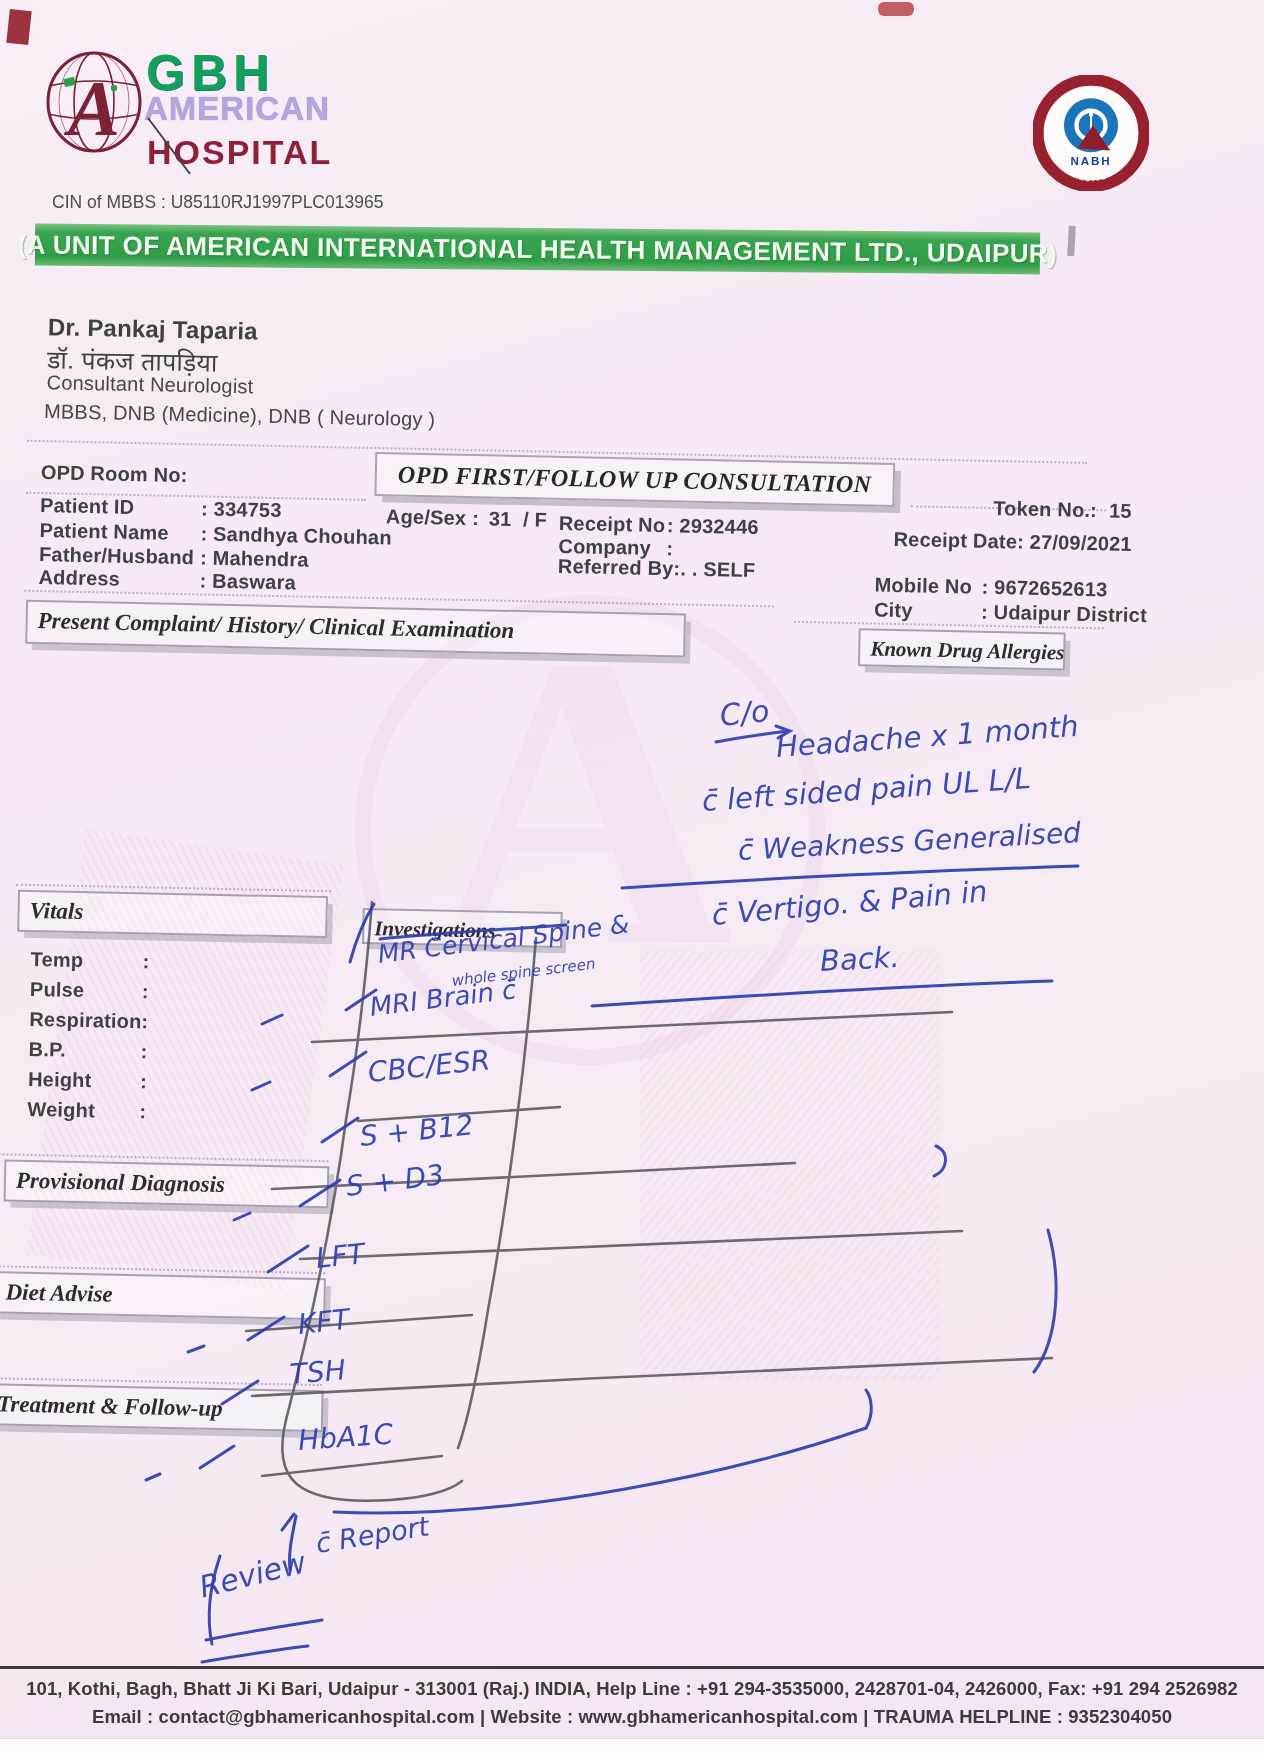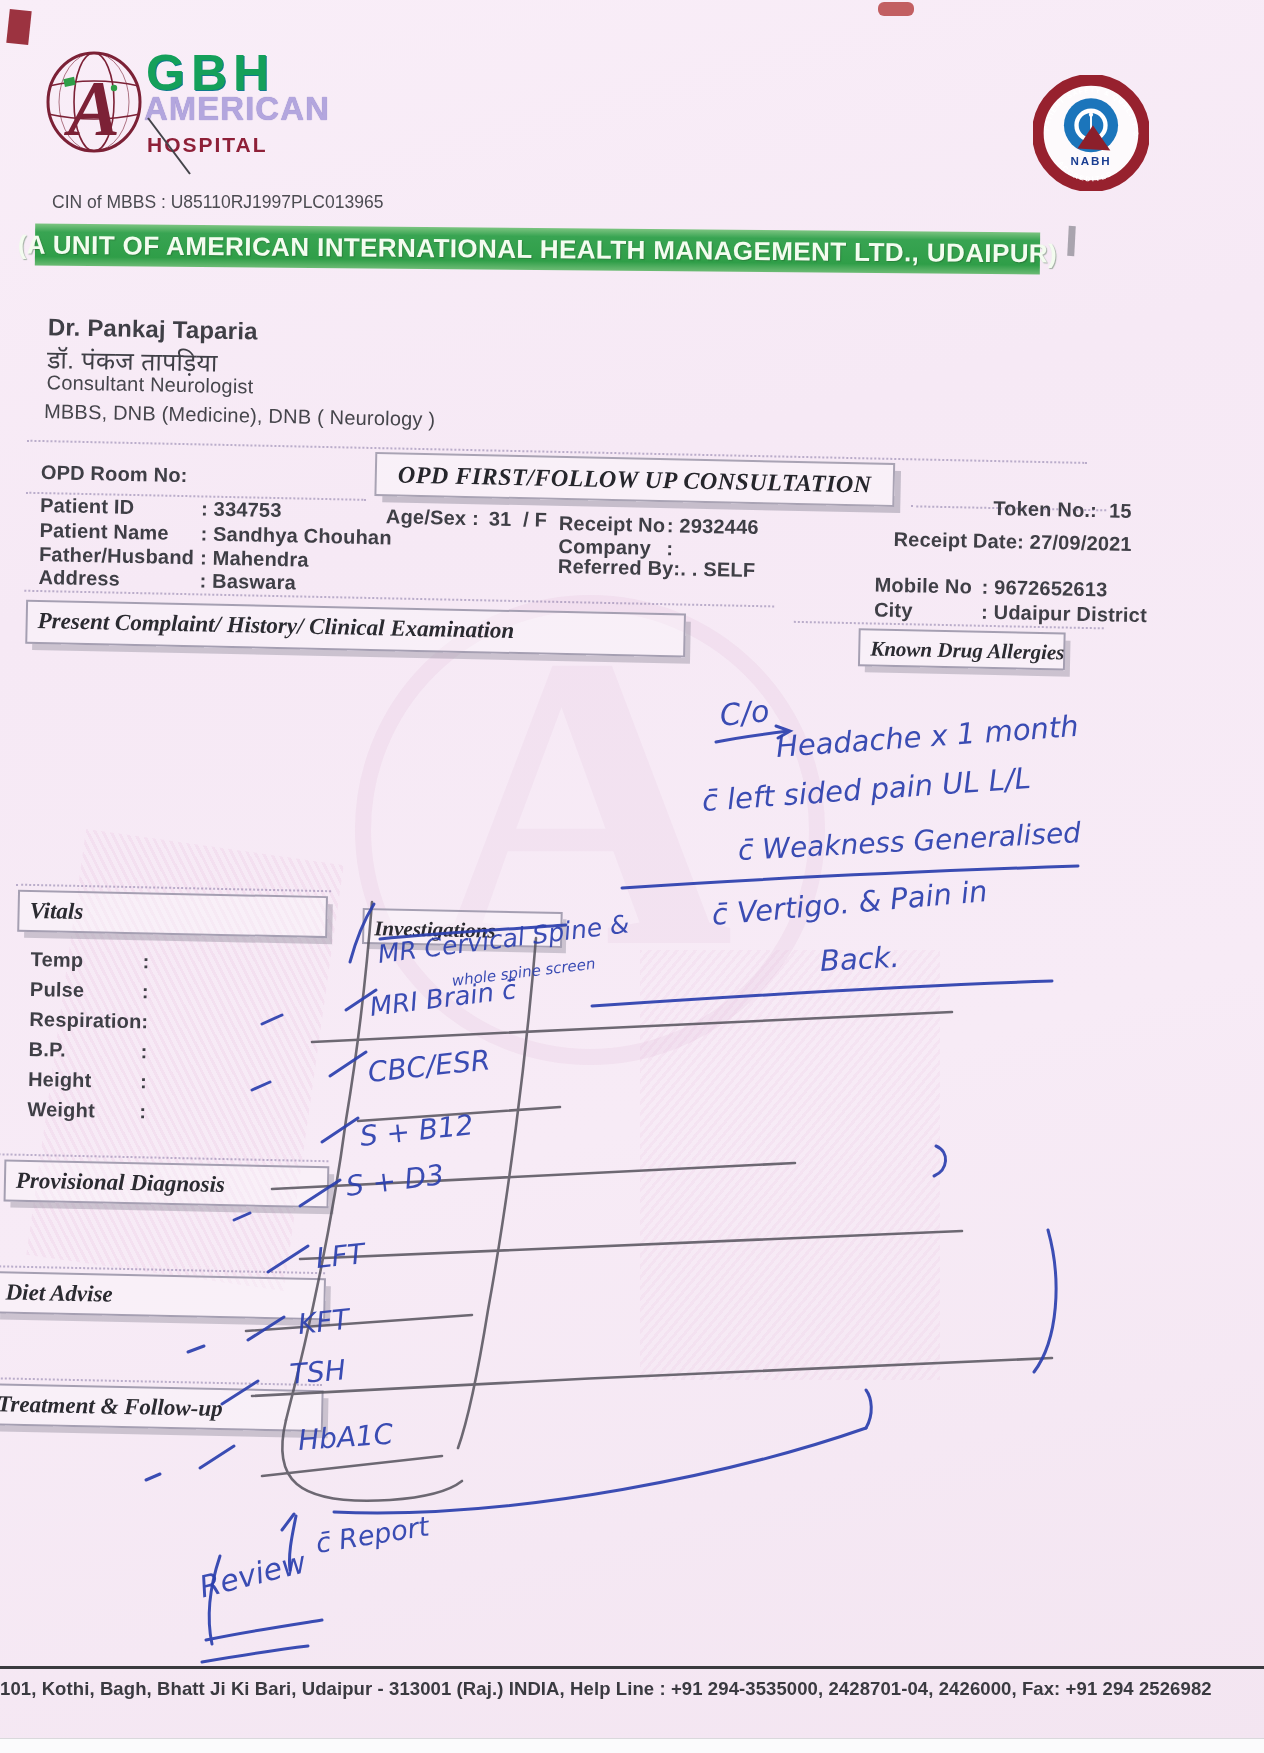--- a/index.html
+++ b/index.html
@@ -21,21 +21,21 @@
   font-size:24px;color:#26262c;padding-top:7px;letter-spacing:.5px;white-space:nowrap}
 .hand{position:absolute;font-family:"DejaVu Sans",sans-serif;font-style:italic;
   color:#2b3fae;white-space:nowrap;transform-origin:left center;opacity:.92}
 #formwrap{position:absolute;inset:0;transform:rotate(1.2deg);transform-origin:40px 320px}
 #banner{position:absolute;left:35px;top:228px;width:1005px;height:42px;
   background:linear-gradient(180deg,#7cc481 0%,#38a452 20%,#2f9e48 78%,#6cbb74 100%);
   transform:rotate(.5deg);display:flex;align-items:center;justify-content:center;
   font-weight:700;font-size:26px;color:#f3fcef;letter-spacing:.4px;
   text-shadow:1px 1px 1px rgba(35,85,40,.4);white-space:nowrap}
 #footer-rule{position:absolute;left:0;top:1666px;width:1264px;height:3px;background:#3a3a3e}
-.foot{position:absolute;left:0;width:1264px;color:#3a3a40;
+.foot{position:absolute;left:0;width:1264px;text-align:center;color:#3a3a40;
   font-weight:700;font-size:18.5px;letter-spacing:.1px;white-space:nowrap}
 #bottomstrip{position:absolute;left:0;top:1738px;width:1264px;height:15px;
   background:#fbfbfc;border-top:1px solid #d9d9dc}
 .wm{position:absolute;pointer-events:none}
 svg{display:block}
 </style>
 </head>
 <body>
 
 <div id="paper">
@@ -54,21 +54,21 @@
     <ellipse cx="50" cy="52" rx="20" ry="49" fill="none" stroke="#7c2136" stroke-width="1.6"></ellipse>
     <ellipse cx="50" cy="52" rx="35" ry="49" fill="none" stroke="#7c2136" stroke-width="1" opacity=".6"></ellipse>
     <path d="M5,36 Q50,26 95,36" fill="none" stroke="#7c2136" stroke-width="1.6"></path>
     <path d="M4,64 Q50,74 96,64" fill="none" stroke="#7c2136" stroke-width="1.6"></path>
     <rect x="20" y="28" width="11" height="8" fill="#2f9e48" transform="rotate(-12 25 32)"></rect>
     <circle cx="70" cy="38" r="3.2" fill="#2f9e48"></circle>
     <text x="50" y="84" text-anchor="middle" font-family="Liberation Serif, serif" font-weight="bold" font-style="italic" font-size="78" fill="#7c2136">A</text>
   </svg>
   <span class="abs" style="left:146px;top:44px;font-weight:700;font-size:50px;letter-spacing:6px;color:#14a05a;text-shadow:1px 1px 0 #0d7c8c">GBH</span>
   <span class="abs" style="left:144px;top:90px;font-weight:700;font-size:33px;letter-spacing:1px;color:#b3a6de;text-shadow:0 0 1px #7f6fbd">AMERICAN</span>
-  <span class="abs" style="left:147px;top:133px;font-weight:700;font-size:21px;letter-spacing:2px;color:#8e2038">HOSPITAL</span>
+  <span class="abs" style="left:147px;top:133px;font-weight:700;font-size:34px;letter-spacing:2px;color:#8e2038">HOSPITAL</span>
   <span class="abs" style="left:52px;top:192px;font-weight:400;font-size:17.5px;color:#4c4c52">CIN of MBBS : U85110RJ1997PLC013965</span>
 
   <svg class="abs" style="left:1033px;top:75px" width="116" height="116" viewBox="0 0 120 120">
     <defs>
       <path id="arcTop" d="M16,62 A44,44 0 0 1 104,62"></path>
       <path id="arcBot" d="M20,70 A40,40 0 0 0 100,70"></path>
     </defs>
     <circle cx="60" cy="60" r="55" fill="#fdfafc" stroke="#97212e" stroke-width="12"></circle>
     <text font-size="7" fill="#ffffff" font-weight="bold" letter-spacing="1.2">
       <textPath href="#arcTop" xlink:href="#arcTop" startOffset="4">PATIENT SAFETY &amp; QUALITY OF CARE</textPath>
@@ -254,15 +254,16 @@
   <span class="hand" style="left:316px;top:1242px;font-size:28px;transform:rotate(-6deg)">LFT</span>
   <span class="hand" style="left:298px;top:1308px;font-size:28px;transform:rotate(-6deg)">KFT</span>
   <span class="hand" style="left:290px;top:1358px;font-size:28px;transform:rotate(-5deg)">TSH</span>
   <span class="hand" style="left:298px;top:1424px;font-size:28px;transform:rotate(-4deg)">HbA1C</span>
 
   <span class="hand" style="left:200px;top:1570px;font-size:30px;transform:rotate(-14deg)">Review</span>
   <span class="hand" style="left:316px;top:1528px;font-size:27px;transform:rotate(-9deg)">c̄ Report</span>
 
   <div id="footer-rule"></div>
   <div class="foot" style="top:1678px">101, Kothi, Bagh, Bhatt Ji Ki Bari, Udaipur - 313001 (Raj.) INDIA, Help Line : +91 294-3535000, 2428701-04, 2426000, Fax: +91 294 2526982</div>
+  <div class="foot" style="top:1706px">Email : contact@gbhamericanhospital.com  |  Website : www.gbhamericanhospital.com | TRAUMA HELPLINE :  9352304050</div>
   <div id="bottomstrip"></div>
 
 </div>
 
 </body></html>

